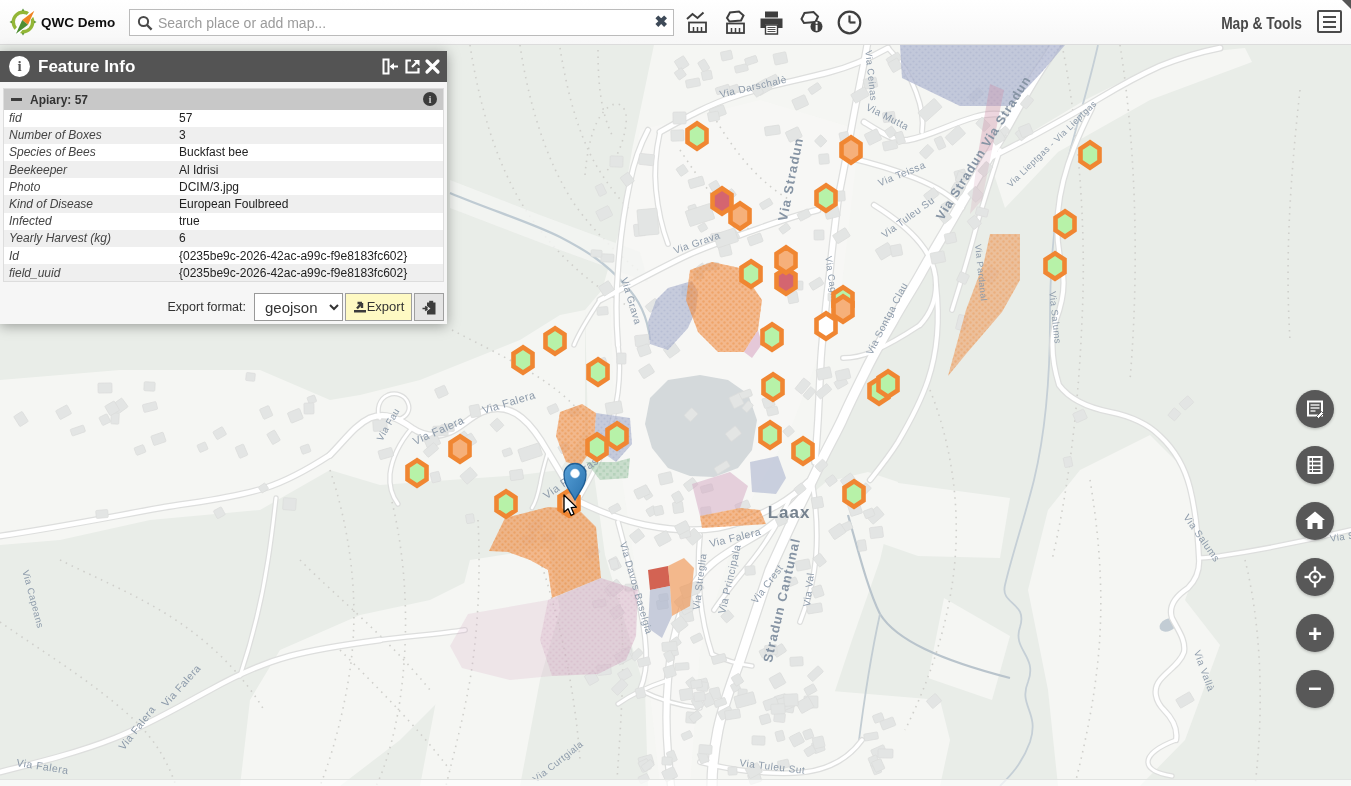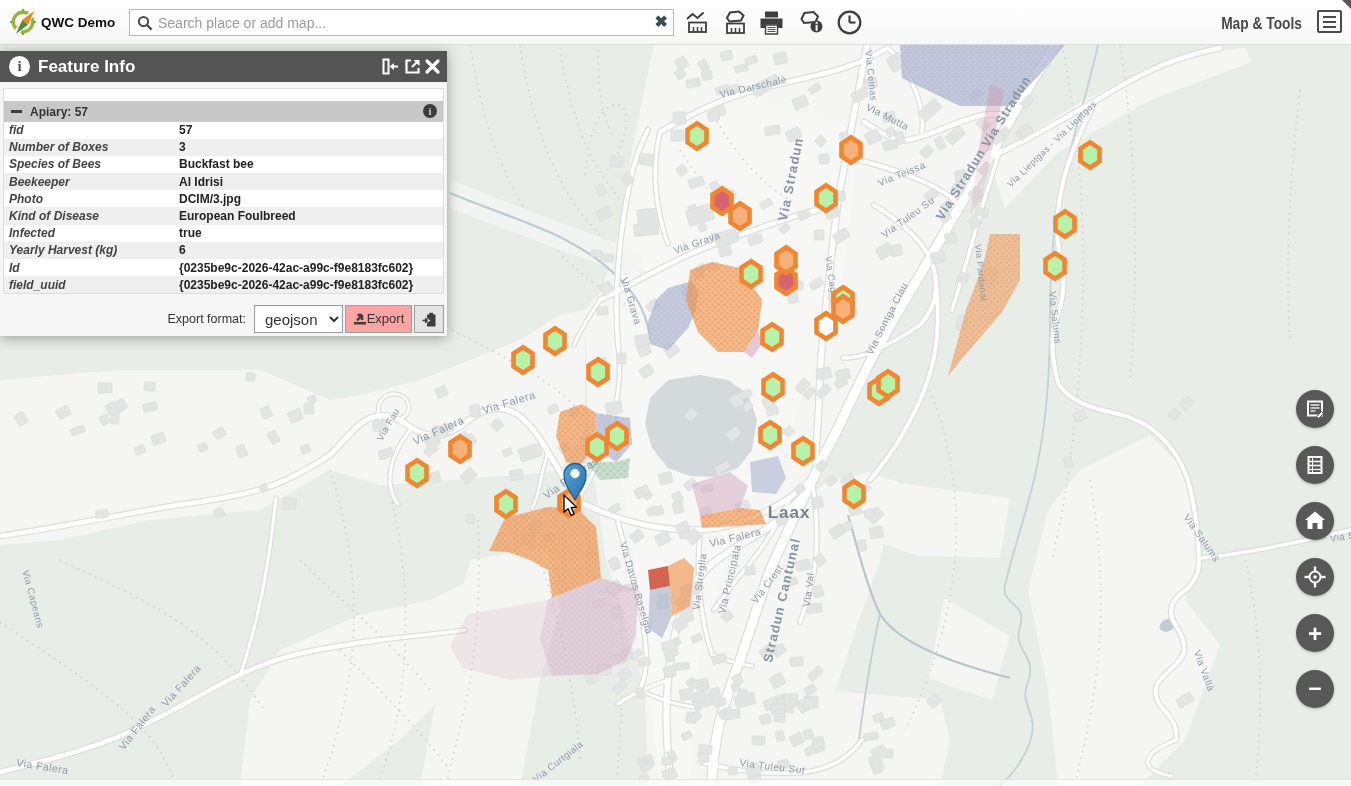--- a/index.html
+++ b/index.html
@@ -19,32 +19,32 @@
 #burger { position:absolute; right:9px; top:10px; width:25px; height:23px; border:2px solid #4a4a4a; border-radius:2px; }
 #burger .b { position:absolute; left:4px; right:4px; height:2.5px; background:#4a4a4a; }
 #corner { position:absolute; right:0; top:0; width:0; height:0; border-left:9px solid transparent; border-top:9px solid #565656; z-index:30; }
 
 #panel { position:absolute; left:0; top:51px; width:447px; background:#f6f6f6; box-shadow:0 2px 12px rgba(0,0,0,0.35); z-index:25; }
 #phead { height:31px; background:#545454; color:#ffffff; position:relative; }
 #phead .ico { position:absolute; left:9px; top:5px; width:21px; height:21px; background:#ffffff; border-radius:50%; color:#545454; font-weight:bold; font-size:15px; text-align:center; line-height:21px; font-family:"Liberation Serif",serif; }
 #phead .ttl { position:absolute; left:38px; top:6px; font-size:17px; font-weight:bold; letter-spacing:0px; }
 #phead svg { position:absolute; top:7px; }
 #ptable { margin:6px 3px 0 3px; background:#ffffff; border:1px solid #dddddd; }
-.attrhead { height:20.5px; background:#c8c8c8; position:relative;margin-top:12px; }
+.attrhead { height:20.5px; background:#c8c8c8; position:relative; }
 .attrhead .minus { position:absolute; left:7px; top:9px; width:11px; height:3px; background:#3c3c3c; }
 .attrhead .name { position:absolute; left:26px; top:3.5px; font-size:12px; font-weight:bold; color:#333333; }
 .attrhead .info { position:absolute; right:6px; top:3px; width:14px; height:14px; background:#3c3c3c; border-radius:50%; color:#c8c8c8; font-weight:bold; font-size:11px; line-height:14px; text-align:center; font-family:"Liberation Serif",serif; }
 table.attrs { width:100%; border-collapse:collapse; table-layout:fixed; }
-table.attrs td { height:17.2px; font-size:12px; padding:0 0 0 5px; color:#222222; vertical-align:middle; white-space:nowrap; overflow:hidden;font-weight:bold; }
+table.attrs td { height:17.2px; font-size:12px; padding:0 0 0 5px; color:#222222; vertical-align:middle; white-space:nowrap; overflow:hidden; }
 table.attrs td.k { width:170px; font-style:italic; color:#444444; }
 table.attrs tr:nth-child(even) { background:#efefef; }
 #pexport { height:42px; position:relative; font-size:12.5px; color:#333333; }
 #pexport .lbl { position:absolute; right:201px; top:18px; }
 #pexport select { position:absolute; right:104px; top:11px; width:89px; height:28px; font-size:15px; font-family:"Liberation Sans",sans-serif; border:1px solid #999999; background:#ffffff; padding-left:6px; color:#333333; }
-#pexport .btn { position:absolute; right:35px; top:11px; width:67px; height:28px; background:#fca5a5; border:1px solid #9f9f9f; font-size:13px; color:#333333; text-align:center; line-height:26px; }
+#pexport .btn { position:absolute; right:35px; top:11px; width:67px; height:28px; background:#fef9c3; border:1px solid #9f9f9f; font-size:13px; color:#333333; text-align:center; line-height:26px; }
 #pexport .btn2 { position:absolute; right:3px; top:11px; width:30px; height:28px; background:#e4e4e4; border:1px solid #9f9f9f; }
 
 .mapbtn { position:absolute; left:1296px; width:38px; height:38px; border-radius:50%; background:#585858; z-index:15; box-shadow:0 1px 3px rgba(0,0,0,0.25); }
 .mapbtn svg { position:absolute; left:0; top:0; }
 .mapbtn .pm { position:absolute; width:100%; text-align:center; top:6px; font-size:24px; color:#ffffff; font-weight:bold; }
 
 #botbar { position:absolute; left:0; bottom:0; width:1351px; height:7px; background:rgba(255,255,255,0.65); border-top:1px solid #e2e4e2; z-index:12; }
 </style>
 </head>
 <body>

